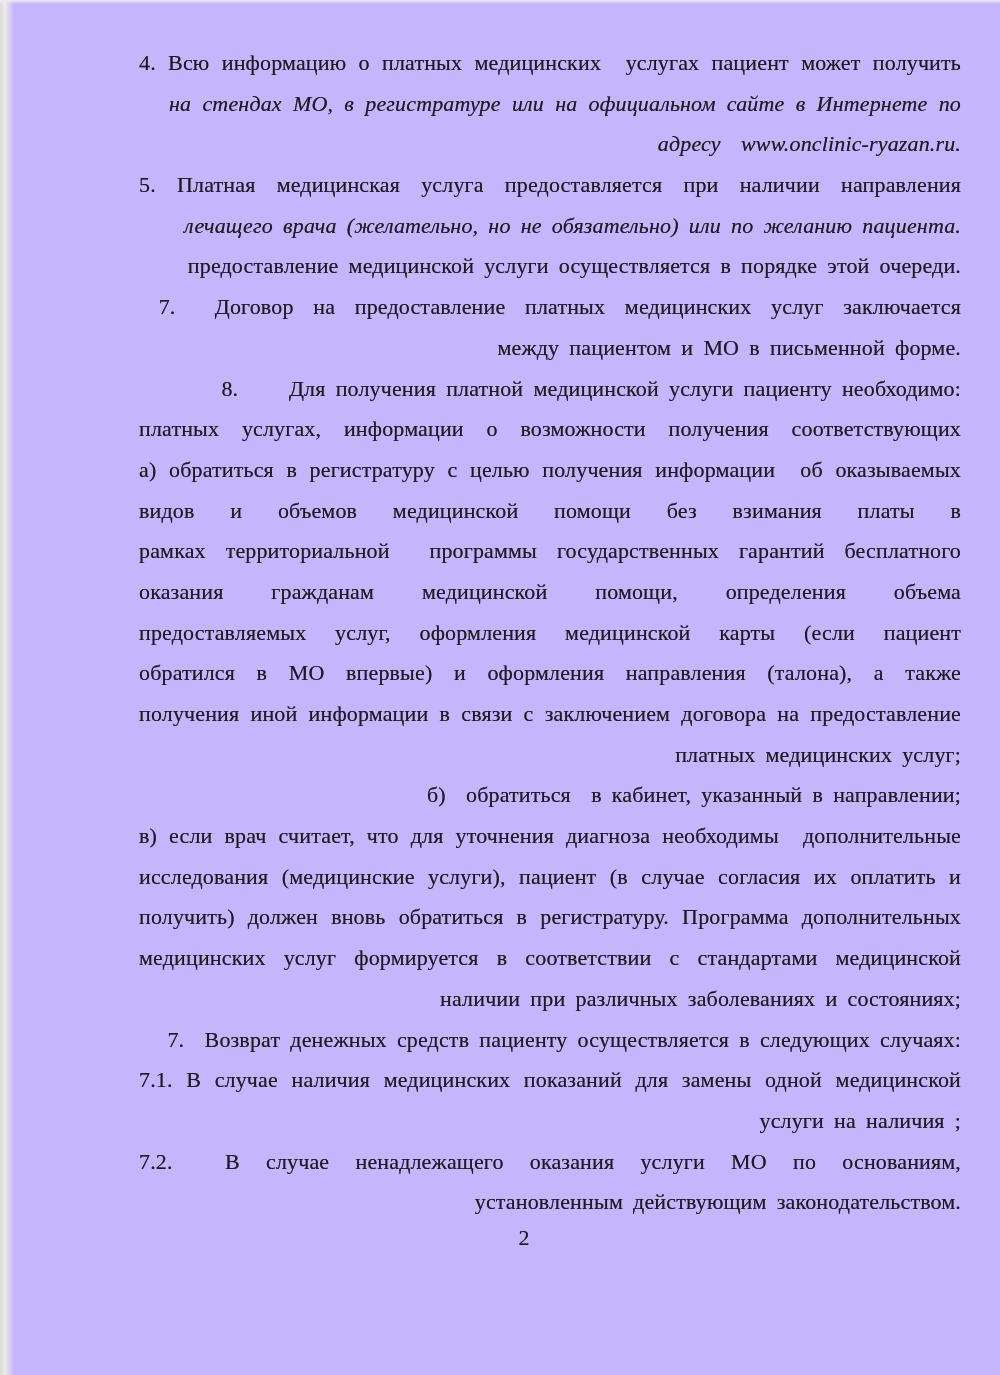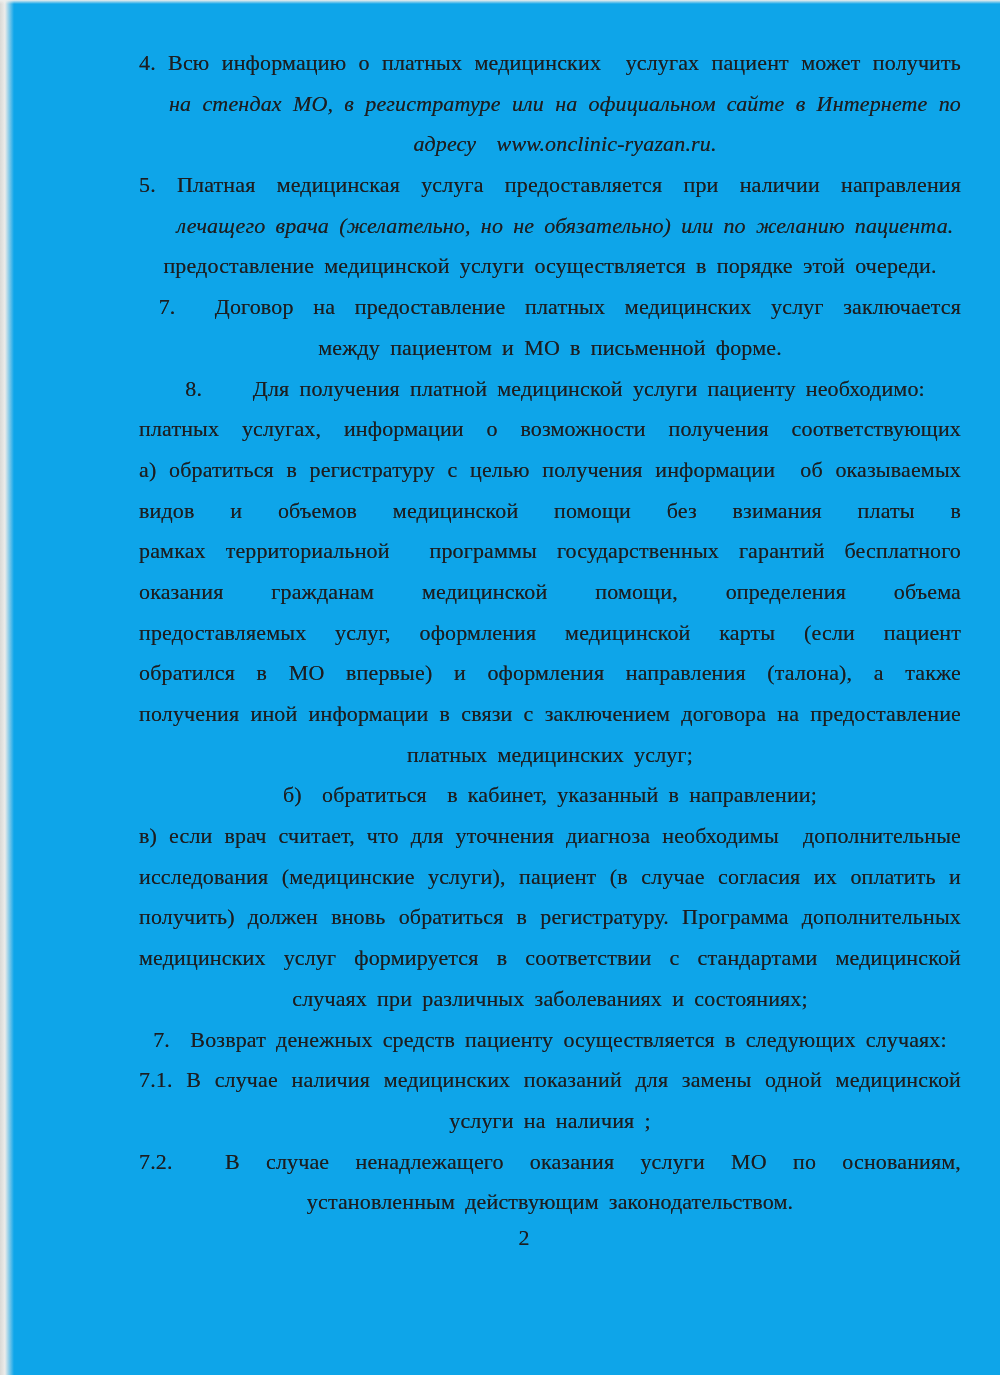--- a/index.html
+++ b/index.html
@@ -11,21 +11,21 @@
     position: relative;
     width: 1000px;
     height: 1375px;
     overflow: hidden;
     font-family: "Liberation Serif", "DejaVu Serif", serif;
     color: #1d1d1f;
   }
   .scan-page {
     position: absolute;
     inset: 0;
-    background: #0ea5e9;
+    background: #c4b5fd;
   }
   .scan-edge-left {
     position: absolute;
     left: 0; top: 0;
     width: 14px; height: 100%;
     background: linear-gradient(90deg, #d9d9d6 0%, #ececea 35%, rgba(251,251,250,0) 100%);
   }
   .scan-edge-top {
     position: absolute;
     left: 0; top: 0;
@@ -38,21 +38,21 @@
     top: 43px;
     width: 822px;
     font-size: 22px;
     word-spacing: 4.5px;
     letter-spacing: 0.15px;
     text-shadow: 0 0 0.6px rgba(25,25,28,0.65);
   }
   .line {
     line-height: 40.7px;
     height: 40.7px;
-    text-align: center;
+    text-align: right;
     white-space: nowrap;
   }
   .line.j {
     white-space: normal;
     text-align: justify;
     text-align-last: justify;
   }
   .line.cont {
     padding-left: 30px;
     font-style: italic;
@@ -90,21 +90,21 @@
         <div class="line j">оказания гражданам медицинской помощи, определения объема</div>
         <div class="line j">предоставляемых услуг, оформления медицинской карты (если пациент</div>
         <div class="line j">обратился в МО впервые) и оформления направления (талона), а также</div>
         <div class="line j">получения иной информации в связи с заключением договора на предоставление</div>
         <div class="line">платных медицинских услуг;</div>
         <div class="line">б)&nbsp; обратиться&nbsp; в кабинет, указанный в направлении;</div>
         <div class="line j">в) если врач считает, что для уточнения диагноза необходимы&nbsp; дополнительные</div>
         <div class="line j">исследования (медицинские услуги), пациент (в случае согласия их оплатить и</div>
         <div class="line j">получить) должен вновь обратиться в регистратуру. Программа дополнительных</div>
         <div class="line j">медицинских услуг формируется в соответствии с стандартами медицинской</div>
-        <div class="line">случаях при различных заболеваниях и состояниях;</div>
+        <div class="line">наличии при различных заболеваниях и состояниях;</div>
         <div class="line">7.&nbsp; Возврат денежных средств пациенту осуществляется в следующих случаях:</div>
         <div class="line j">7.1. В случае наличия медицинских показаний для замены одной медицинской</div>
         <div class="line">услуги на наличия ;</div>
         <div class="line j">7.2.&nbsp; В случае ненадлежащего оказания услуги МО по основаниям,</div>
         <div class="line">установленным действующим законодательством.</div>
       </div>
     <div class="page-num">2</div>
   </div>
 </div>
 

